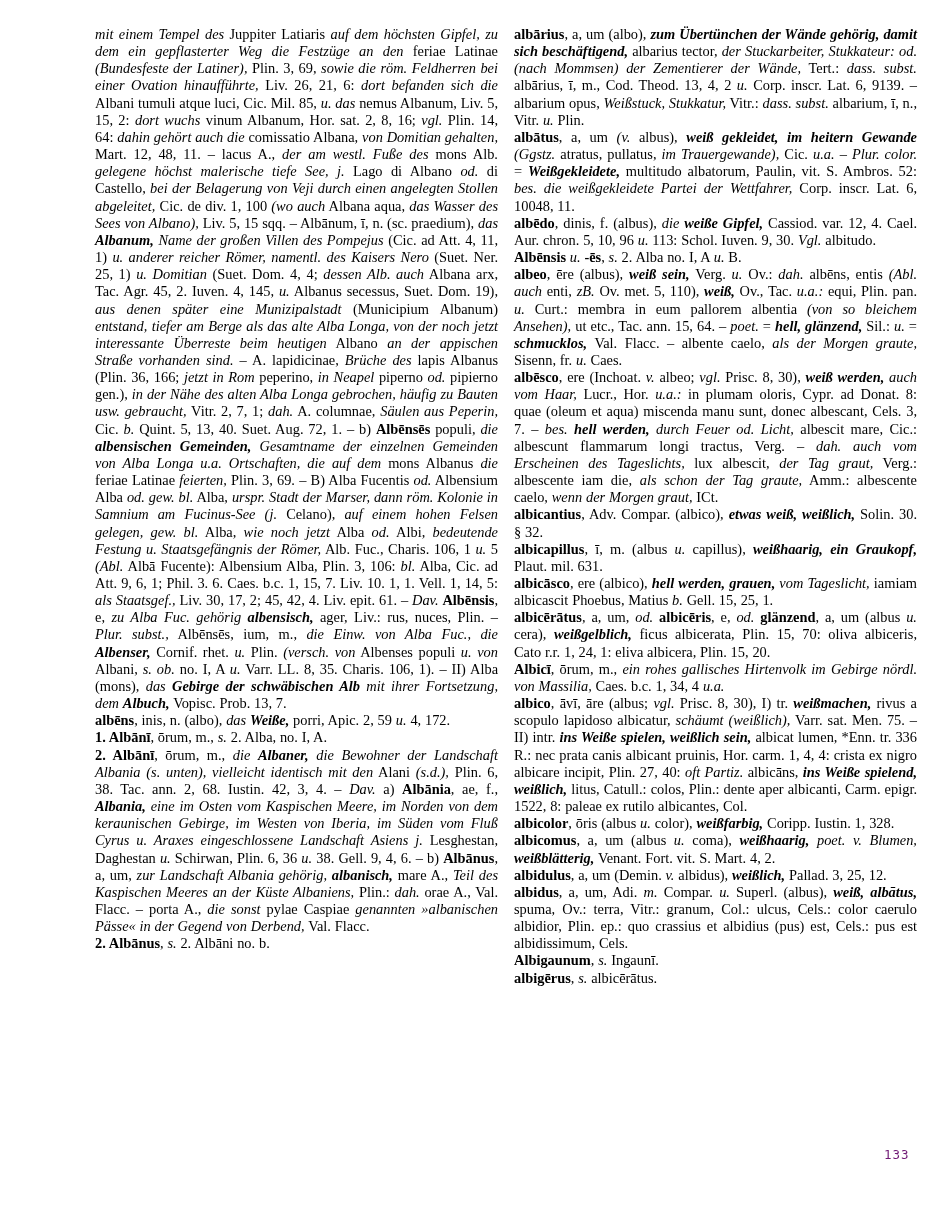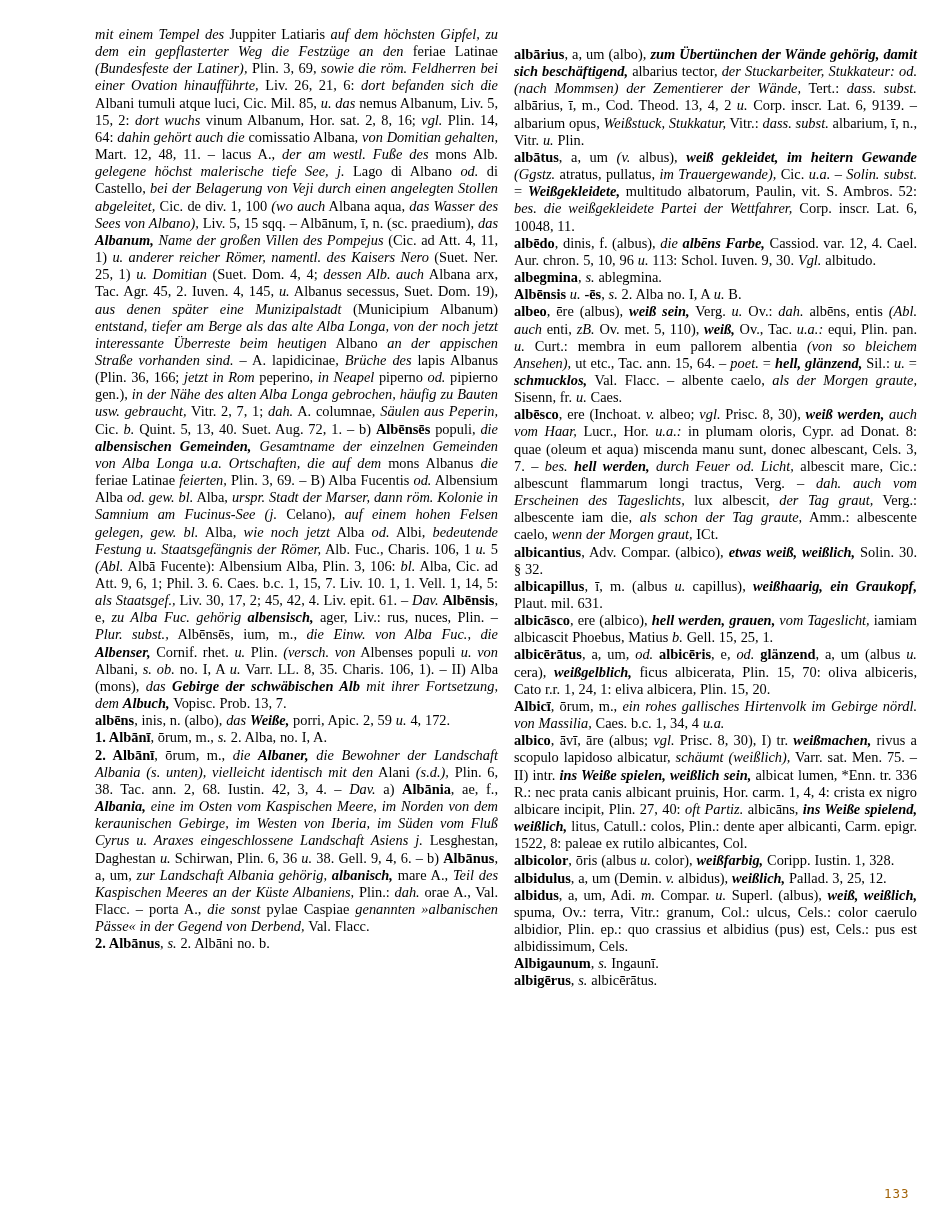--- a/index.html
+++ b/index.html
@@ -17,66 +17,66 @@
   }
   .col {
     position: absolute;
     top: 26px;
     width: 403px;
     text-align: justify;
     hyphens: auto;
     -webkit-hyphens: auto;
   }
   .col-left  { left: 95px; }
-  .col-right { left: 514px; margin-top: 20px; }
+  .col-right { left: 514px; }
   p.entry {
     margin: 0;
     padding: 0;
     font-family: "Liberation Serif", serif;
     font-size: 14.4px;
     line-height: 17.15px;
     word-spacing: 0.2px;
   }
   p.entry b { font-weight: bold; }
   p.entry i { font-style: italic; }
   .page-number {
     position: absolute;
     left: 884px;
-    top: 1186px;
+    top: 1147px;
     font-family: "DejaVu Sans Mono", monospace;
     font-size: 12.5px;
     letter-spacing: 1px;
-    color: #a16207;
+    color: #701a75;
   }
 </style>
 </head>
 <body>
 
 <div class="page">
   <div class="col col-left">
       <p class="entry"><i>mit einem Tempel des</i> Juppiter Latiaris <i>auf dem höchsten Gipfel, zu dem ein gepflasterter Weg die Festzüge an den</i> feriae Latinae <i>(Bundesfeste der Latiner),</i> Plin. 3, 69, <i>sowie die röm. Feldherren bei einer Ovation hinaufführte,</i> Liv. 26, 21, 6: <i>dort befanden sich die</i> Albani tumuli atque luci, Cic. Mil. 85, <i>u. das</i> nemus Albanum, Liv. 5, 15, 2: <i>dort wuchs</i> vinum Albanum, Hor. sat. 2, 8, 16; <i>vgl.</i> Plin. 14, 64: <i>dahin gehört auch die</i> comissatio Albana, <i>von Domitian gehalten,</i> Mart. 12, 48, 11. – lacus A., <i>der am westl. Fuße des</i> mons Alb. <i>gelegene höchst malerische tiefe See, j.</i> Lago di Albano <i>od.</i> di Castello, <i>bei der Belagerung von Veji durch einen angelegten Stollen abgeleitet,</i> Cic. de div. 1, 100 <i>(wo auch</i> Albana aqua, <i>das Wasser des Sees von Albano),</i> Liv. 5, 15 sqq. – Albānum, ī, n. (sc. praedium), <i>das</i> <b><i>Albanum,</i></b> <i>Name der großen Villen des Pompejus</i> (Cic. ad Att. 4, 11, 1) <i>u. anderer reicher Römer, namentl. des Kaisers Nero</i> (Suet. Ner. 25, 1) <i>u. Domitian</i> (Suet. Dom. 4, 4; <i>dessen Alb. auch</i> Albana arx, Tac. Agr. 45, 2. Iuven. 4, 145, <i>u.</i> Albanus secessus, Suet. Dom. 19), <i>aus denen später eine Munizipalstadt</i> (Municipium Albanum) <i>entstand, tiefer am Berge als das alte Alba Longa, von der noch jetzt interessante Überreste beim heutigen</i> Albano <i>an der appischen Straße vorhanden sind.</i> – A. lapidicinae, <i>Brüche des</i> lapis Albanus (Plin. 36, 166; <i>jetzt in Rom</i> peperino, <i>in Neapel</i> piperno <i>od.</i> pipierno gen.), <i>in der Nähe des alten Alba Longa gebrochen, häufig zu Bauten usw. gebraucht,</i> Vitr. 2, 7, 1; <i>dah.</i> A. columnae, <i>Säulen aus Peperin,</i> Cic. <i>b.</i> Quint. 5, 13, 40. Suet. Aug. 72, 1. – b) <b>Albēnsēs</b> populi, <i>die</i> <b><i>albensischen Gemeinden,</i></b> <i>Gesamtname der einzelnen Gemeinden von Alba Longa u.a. Ortschaften, die auf dem</i> mons Albanus <i>die</i> feriae Latinae <i>feierten,</i> Plin. 3, 69. – B) Alba Fucentis <i>od.</i> Albensium Alba <i>od. gew. bl.</i> Alba, <i>urspr. Stadt der Marser, dann röm. Kolonie in Samnium am Fucinus-See (j.</i> Celano), <i>auf einem hohen Felsen gelegen, gew. bl.</i> Alba, <i>wie noch jetzt</i> Alba <i>od.</i> Albi, <i>bedeutende Festung u. Staatsgefängnis der Römer,</i> Alb. Fuc., Charis. 106, 1 <i>u.</i> 5 <i>(Abl.</i> Albā Fucente): Albensium Alba, Plin. 3, 106: <i>bl.</i> Alba, Cic. ad Att. 9, 6, 1; Phil. 3. 6. Caes. b.c. 1, 15, 7. Liv. 10. 1, 1. Vell. 1, 14, 5: <i>als Staatsgef.,</i> Liv. 30, 17, 2; 45, 42, 4. Liv. epit. 61. – <i>Dav.</i> <b>Albēnsis</b>, e, <i>zu Alba Fuc. gehörig</i> <b><i>albensisch,</i></b> ager, Liv.: rus, nuces, Plin. – <i>Plur. subst.,</i> Albēnsēs, ium, m., <i>die Einw. von Alba Fuc., die</i> <b><i>Albenser,</i></b> Cornif. rhet. <i>u.</i> Plin. <i>(versch. von</i> Albenses populi <i>u. von</i> Albani, <i>s. ob.</i> no. I, A <i>u.</i> Varr. LL. 8, 35. Charis. 106, 1). – II) Alba (mons), <i>das</i> <b><i>Gebirge der schwäbischen Alb</i></b> <i>mit ihrer Fortsetzung, dem</i> <b><i>Albuch,</i></b> Vopisc. Prob. 13, 7.</p>
       <p class="entry"><b>albēns</b>, inis, n. (albo), <i>das</i> <b><i>Weiße,</i></b> porri, Apic. 2, 59 <i>u.</i> 4, 172.</p>
       <p class="entry"><b>1. Albānī</b>, ōrum, m., <i>s.</i> 2. Alba, no. I, A.</p>
       <p class="entry"><b>2. Albānī</b>, ōrum, m., <i>die</i> <b><i>Albaner,</i></b> <i>die Bewohner der Landschaft Albania (s. unten), vielleicht identisch mit den</i> Alani <i>(s.d.),</i> Plin. 6, 38. Tac. ann. 2, 68. Iustin. 42, 3, 4. – <i>Dav.</i> a) <b>Albānia</b>, ae, f., <b><i>Albania,</i></b> <i>eine im Osten vom Kaspischen Meere, im Norden von dem keraunischen Gebirge, im Westen von Iberia, im Süden vom Fluß Cyrus u. Araxes eingeschlossene Landschaft Asiens j.</i> Lesghestan, Daghestan <i>u.</i> Schirwan, Plin. 6, 36 <i>u.</i> 38. Gell. 9, 4, 6. – b) <b>Albānus</b>, a, um, <i>zur Landschaft Albania gehörig,</i> <b><i>albanisch,</i></b> mare A., <i>Teil des Kaspischen Meeres an der Küste Albaniens,</i> Plin.: <i>dah.</i> orae A., Val. Flacc. – porta A., <i>die sonst</i> pylae Caspiae <i>genannten »albanischen Pässe« in der Gegend von Derbend,</i> Val. Flacc.</p>
       <p class="entry"><b>2. Albānus</b>, <i>s.</i> 2. Albāni no. b.</p>
     </div>
   <div class="col col-right">
       <p class="entry"><b>albārius</b>, a, um (albo), <b><i>zum Übertünchen der Wände gehörig, damit sich beschäftigend,</i></b> albarius tector, <i>der Stuckarbeiter, Stukkateur: od. (nach Mommsen) der Zementierer der Wände,</i> Tert.: <i>dass. subst.</i> albārius, ī, m., Cod. Theod. 13, 4, 2 <i>u.</i> Corp. inscr. Lat. 6, 9139. – albarium opus, <i>Weißstuck, Stukkatur,</i> Vitr.: <i>dass. subst.</i> albarium, ī, n., Vitr. <i>u.</i> Plin.</p>
-      <p class="entry"><b>albātus</b>, a, um <i>(v.</i> albus), <b><i>weiß gekleidet, im heitern Gewande</i></b> <i>(Ggstz.</i> atratus, pullatus, <i>im Trauergewande),</i> Cic. <i>u.a.</i> – <i>Solin. subst.</i> = <b><i>Weißgekleidete,</i></b> multitudo albatorum, Paulin, vit. S. Ambros. 52: <i>bes. die weißgekleidete Partei der Wettfahrer,</i> Corp. inscr. Lat. 6, 10048, 11.</p>
-      <p class="entry"><b>albēdo</b>, dinis, f. (albus), <i>die</i> <b><i>albēns Farbe,</i></b> Cassiod. var. 12, 4. Cael. Aur. chron. 5, 10, 96 <i>u.</i> 113: Schol. Iuven. 9, 30. <i>Vgl.</i> albitudo.</p>
-      <p class="entry"><b>albegmina</b>, <i>s.</i> ablegmina.</p>
+      <p class="entry"><b>albātus</b>, a, um <i>(v.</i> albus), <b><i>weiß gekleidet, im heitern Gewande</i></b> <i>(Ggstz.</i> atratus, pullatus, <i>im Trauergewande),</i> Cic. <i>u.a.</i> – <i>Plur. color.</i> = <b><i>Weißgekleidete,</i></b> multitudo albatorum, Paulin, vit. S. Ambros. 52: <i>bes. die weißgekleidete Partei der Wettfahrer,</i> Corp. inscr. Lat. 6, 10048, 11.</p>
+      <p class="entry"><b>albēdo</b>, dinis, f. (albus), <i>die</i> <b><i>weiße Gipfel,</i></b> Cassiod. var. 12, 4. Cael. Aur. chron. 5, 10, 96 <i>u.</i> 113: Schol. Iuven. 9, 30. <i>Vgl.</i> albitudo.</p>
       <p class="entry"><b>Albēnsis</b> <i>u.</i> <b>-ēs</b>, <i>s.</i> 2. Alba no. I, A <i>u.</i> B.</p>
       <p class="entry"><b>albeo</b>, ēre (albus), <b><i>weiß sein,</i></b> Verg. <i>u.</i> Ov.: <i>dah.</i> albēns, entis <i>(Abl. auch</i> enti, <i>zB.</i> Ov. met. 5, 110), <b><i>weiß,</i></b> Ov., Tac. <i>u.a.:</i> equi, Plin. pan. <i>u.</i> Curt.: membra in eum pallorem albentia <i>(von so bleichem Ansehen),</i> ut etc., Tac. ann. 15, 64. – <i>poet.</i> = <b><i>hell, glänzend,</i></b> Sil.: <i>u.</i> = <b><i>schmucklos,</i></b> Val. Flacc. – albente caelo, <i>als der Morgen graute,</i> Sisenn, fr. <i>u.</i> Caes.</p>
       <p class="entry"><b>albēsco</b>, ere (Inchoat. <i>v.</i> albeo; <i>vgl.</i> Prisc. 8, 30), <b><i>weiß werden,</i></b> <i>auch vom Haar,</i> Lucr., Hor. <i>u.a.:</i> in plumam oloris, Cypr. ad Donat. 8: quae (oleum et aqua) miscenda manu sunt, donec albescant, Cels. 3, 7. – <i>bes.</i> <b><i>hell werden,</i></b> <i>durch Feuer od. Licht,</i> albescit mare, Cic.: albescunt flammarum longi tractus, Verg. – <i>dah. auch vom Erscheinen des Tageslichts,</i> lux albescit, <i>der Tag graut,</i> Verg.: albescente iam die, <i>als schon der Tag graute,</i> Amm.: albescente caelo, <i>wenn der Morgen graut,</i> ICt.</p>
       <p class="entry"><b>albicantius</b>, Adv. Compar. (albico), <b><i>etwas weiß, weißlich,</i></b> Solin. 30. § 32.</p>
       <p class="entry"><b>albicapillus</b>, ī, m. (albus <i>u.</i> capillus), <b><i>weißhaarig, ein Graukopf,</i></b> Plaut. mil. 631.</p>
       <p class="entry"><b>albicāsco</b>, ere (albico), <b><i>hell werden, grauen,</i></b> <i>vom Tageslicht,</i> iamiam albicascit Phoebus, Matius <i>b.</i> Gell. 15, 25, 1.</p>
       <p class="entry"><b>albicērātus</b>, a, um, <i>od.</i> <b>albicēris</b>, e, <i>od.</i> <b>glänzend</b>, a, um (albus <i>u.</i> cera), <b><i>weißgelblich,</i></b> ficus albicerata, Plin. 15, 70: oliva albiceris, Cato r.r. 1, 24, 1: eliva albicera, Plin. 15, 20.</p>
       <p class="entry"><b>Albicī</b>, ōrum, m., <i>ein rohes gallisches Hirtenvolk im Gebirge nördl. von Massilia,</i> Caes. b.c. 1, 34, 4 <i>u.a.</i></p>
       <p class="entry"><b>albico</b>, āvī, āre (albus; <i>vgl.</i> Prisc. 8, 30), I) tr. <b><i>weißmachen,</i></b> rivus a scopulo lapidoso albicatur, <i>schäumt (weißlich),</i> Varr. sat. Men. 75. – II) intr. <b><i>ins Weiße spielen, weißlich sein,</i></b> albicat lumen, *Enn. tr. 336 R.: nec prata canis albicant pruinis, Hor. carm. 1, 4, 4: crista ex nigro albicare incipit, Plin. 27, 40: <i>oft Partiz.</i> albicāns, <b><i>ins Weiße spielend, weißlich,</i></b> litus, Catull.: colos, Plin.: dente aper albicanti, Carm. epigr. 1522, 8: paleae ex rutilo albicantes, Col.</p>
       <p class="entry"><b>albicolor</b>, ōris (albus <i>u.</i> color), <b><i>weißfarbig,</i></b> Coripp. Iustin. 1, 328.</p>
+      <p class="entry"><b>albicomus</b>, a, um (albus <i>u.</i> coma), <b><i>weißhaarig,</i></b> <i>poet. v. Blumen,</i> <b><i>weißblätterig,</i></b> Venant. Fort. vit. S. Mart. 4, 2.</p>
       <p class="entry"><b>albidulus</b>, a, um (Demin. <i>v.</i> albidus), <b><i>weißlich,</i></b> Pallad. 3, 25, 12.</p>
-      <p class="entry"><b>albidus</b>, a, um, Adi. <i>m.</i> Compar. <i>u.</i> Superl. (albus), <b><i>weiß, weißlich,</i></b> spuma, Ov.: terra, Vitr.: granum, Col.: ulcus, Cels.: color caerulo albidior, Plin. ep.: quo crassius et albidius (pus) est, Cels.: pus est albidissimum, Cels.</p>
+      <p class="entry"><b>albidus</b>, a, um, Adi. <i>m.</i> Compar. <i>u.</i> Superl. (albus), <b><i>weiß, albātus,</i></b> spuma, Ov.: terra, Vitr.: granum, Col.: ulcus, Cels.: color caerulo albidior, Plin. ep.: quo crassius et albidius (pus) est, Cels.: pus est albidissimum, Cels.</p>
       <p class="entry"><b>Albigaunum</b>, <i>s.</i> Ingaunī.</p>
       <p class="entry"><b>albigērus</b>, <i>s.</i> albicērātus.</p>
     </div>
   <div class="page-number">133</div>
 </div>
 
 </body></html>

